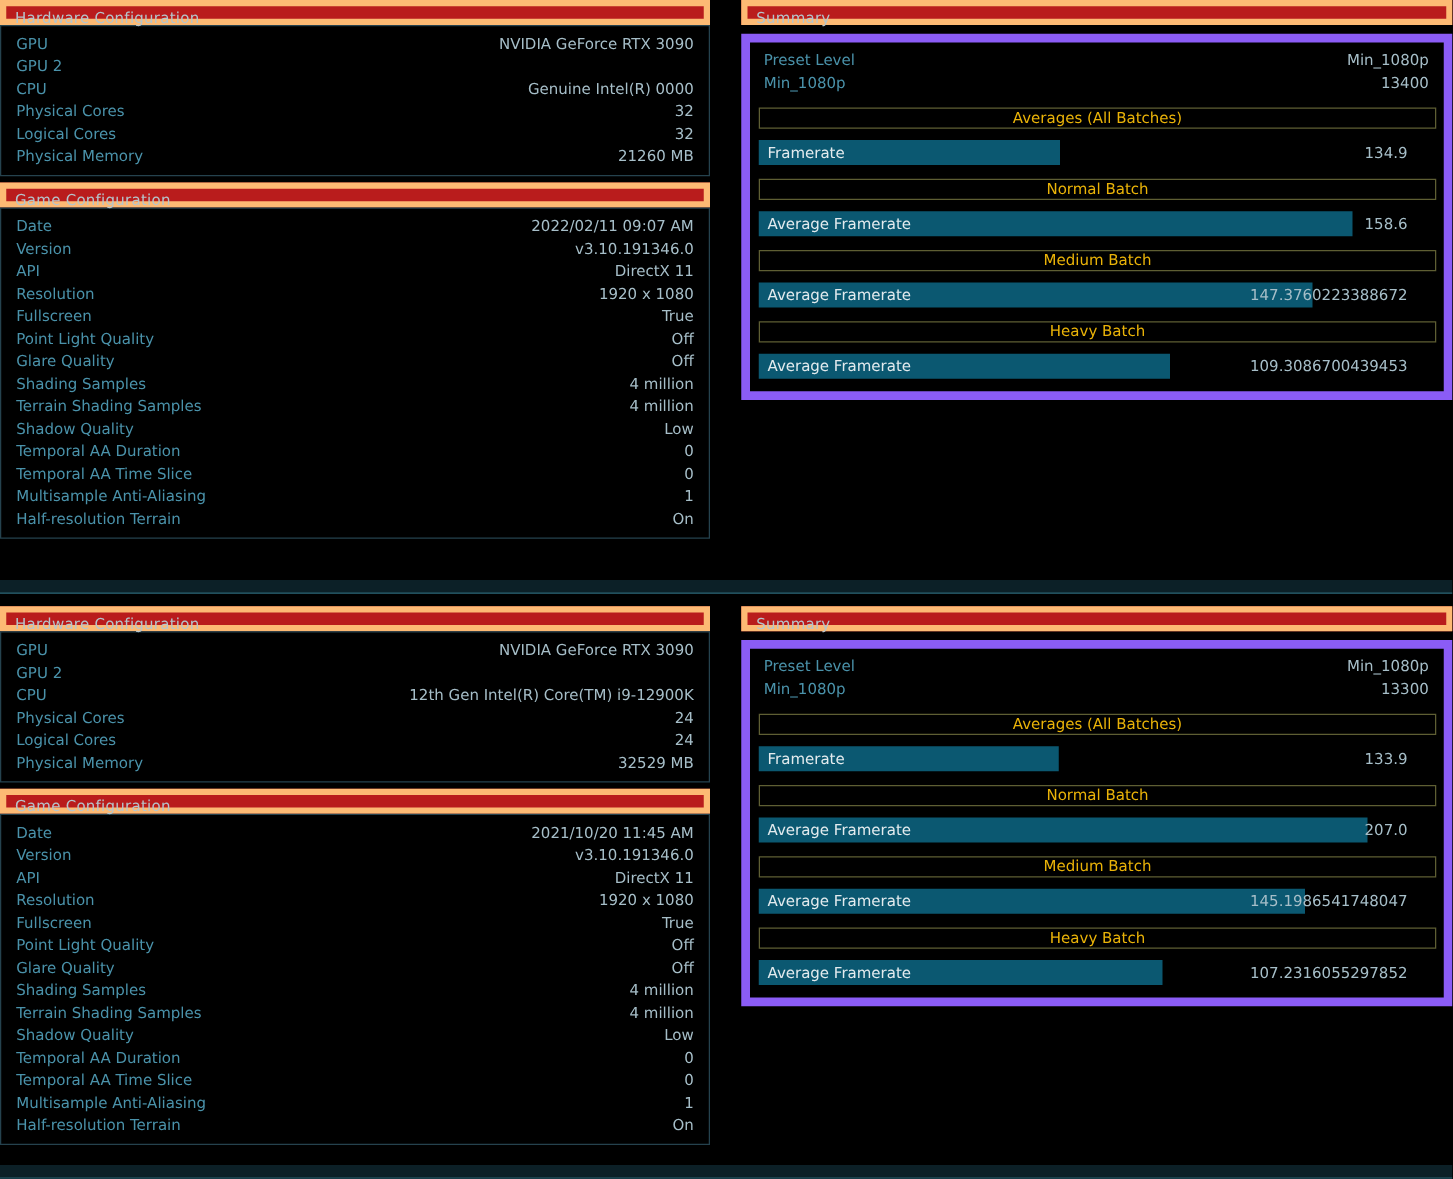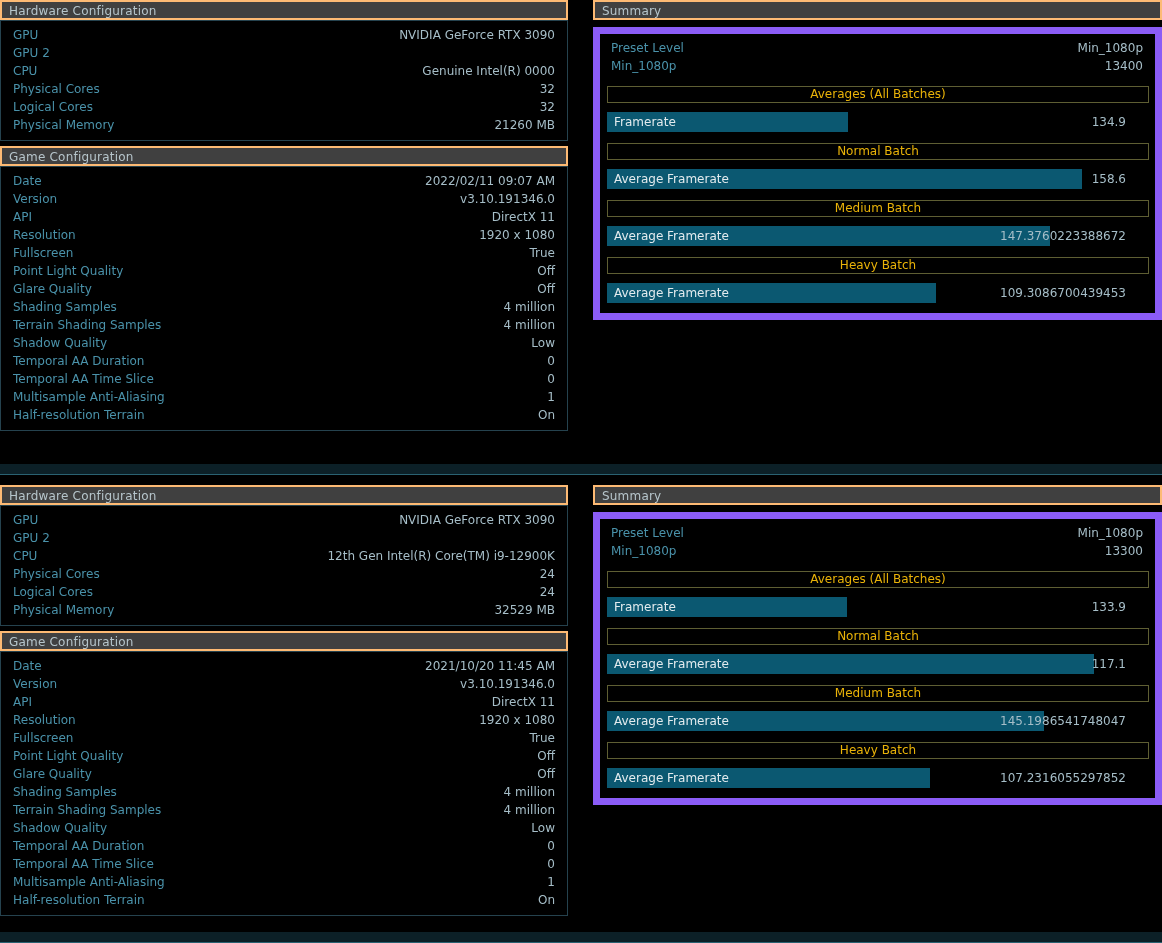--- a/index.html
+++ b/index.html
@@ -13,22 +13,22 @@
   }
   .page { width: 1162px; height: 943px; display: flex; flex-direction: column; }
 
   .panel { display: flex; height: 455px; }
   .panel.second { margin-top: 10px; }
   .col-left  { width: 568px; margin-right: 25px; }
   .col-right { flex: 1; min-width: 0; }
 
   .sec-header {
     height: 20px; line-height: 18px;
-    background: #404040;
-    border: 2px solid #fdba74;
+    background: #b91c1c;
+    border: 5px solid #fdba74;
     color: #b6c5cb;
     padding-left: 7px;
     letter-spacing: 0.2px;
   }
   .sec-header.game { margin-top: 5px; }
 
   .box {
     border: 1px solid #25424e;
     margin-top: 0;
     padding: 5px 12px 6px 12px;
@@ -400,21 +400,21 @@
               </div>
             </div>
 
             <div>
               <div class="gold-header">
                 <span>Normal Batch</span>
               </div>
               <div class="bar-row">
                 <div class="bar-fill" style="width: 89.8%;"></div>
                 <span class="bar-label">Average Framerate</span>
-                <span class="bar-value">117.1</span>
+                <span class="bar-value">207.0</span>
               </div>
             </div>
 
             <div>
               <div class="gold-header">
                 <span>Medium Batch</span>
               </div>
               <div class="bar-row">
                 <div class="bar-fill" style="width: 80.6%;"></div>
                 <span class="bar-label">Average Framerate</span>

